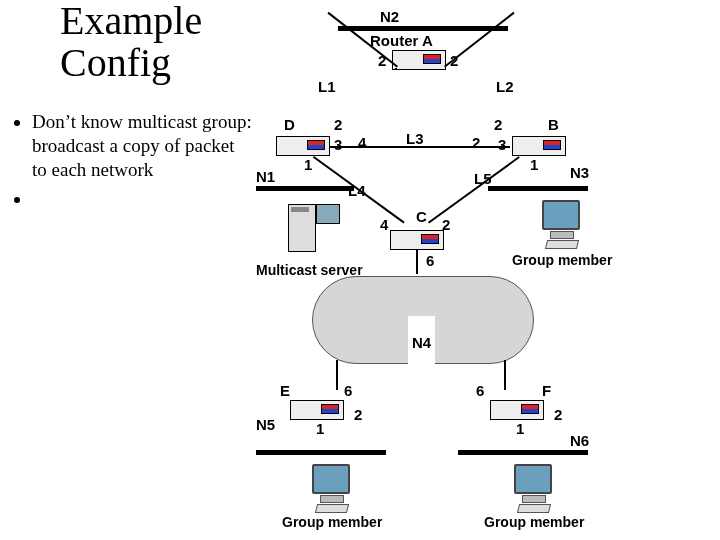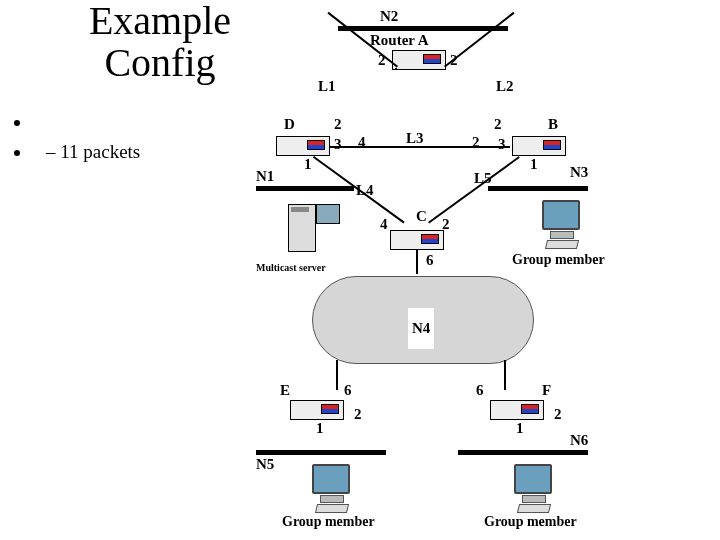--- a/index.html
+++ b/index.html
@@ -1,28 +1,28 @@
 <!DOCTYPE html>
 <html><head>
 <meta charset="utf-8">
 <style>
   html,body{margin:0;padding:0;width:720px;height:540px;background:#fff;font-family:"Times New Roman",serif;color:#000}
   .slide{position:relative;width:720px;height:540px}
-  .title{position:absolute;left:60px;top:0;width:200px;font-size:40px;line-height:1.05;text-align:center}
+  .title{position:absolute;left:60px;top:0;width:200px;font-size:40px;line-height:1.05;}
   .bullets{position:absolute;left:14px;top:110px;width:240px;font-size:19px;line-height:1.25}
   ul.top{list-style:disc;margin:0 0 0 18px;padding:0}
   ul.top>li{margin-bottom:6px}
   ul.sub{list-style:none;margin:4px 0 6px 14px;padding:0}
   ul.sub>li::before{content:"– ";}
 
   
   .diag{position:absolute;left:258px;top:8px;width:462px;height:530px}
 
   
-  .el{position:absolute;font-family:Liberation Serif, serif}
+  .el{position:absolute;font-family:Liberation Sans, sans-serif}
   .lbl{font-weight:bold;font-size:15px}
   .num{font-weight:bold;font-size:15px}
 
   
   .bar{background:#000;height:5px}
 
   
   .router{width:52px;height:18px;background:#eee;border:1px solid #000}
   .router::after{content:"";position:absolute;right:4px;top:3px;width:16px;height:8px;background:linear-gradient(to bottom,#d22 50%,#24c 50%);border:1px solid #000}
 
@@ -46,24 +46,24 @@
 </head>
 <body>
 
 <div class="slide">
 
   <div class="title">Example Config</div>
 
   <div class="bullets">
     <ul class="top">
       <li>
+        <span>Don’t know multicast group: broadcast a copy of packet to each network</span>
       </li>
       <li>
         <ul class="sub">
-          <li>11 packets</li>
         </ul>
       </li>
     </ul>
   </div>
 
   <div class="diag">
 
     <div class="el lbl" style="left:122px;top:0">N2</div>
     <div class="el bar" style="left:80px;top:18px;width:170px"></div>
     <div class="el lbl" style="left:112px;top:24px">Router A</div>
@@ -93,58 +93,58 @@
     <div class="el lbl" style="left:312px;top:156px">N3</div>
     <div class="el bar" style="left:230px;top:178px;width:100px"></div>
 
     <div class="el num" style="left:100px;top:126px">4</div>
     <div class="el lbl" style="left:148px;top:122px">L3</div>
     <div class="el num" style="left:214px;top:126px">2</div>
     <div class="line" style="left:72px;top:138px;width:180px;height:2px"></div>
 
     <div class="line" style="left:56px;top:148px;width:112px;height:2px;transform:rotate(36deg);transform-origin:left top"></div>
     <div class="line" style="left:170px;top:214px;width:112px;height:2px;transform:rotate(-36deg);transform-origin:left top"></div>
-    <div class="el lbl" style="left:98px;top:174px">L4</div>
+    <div class="el lbl" style="left:90px;top:174px">L4</div>
     <div class="el lbl" style="left:216px;top:162px">L5</div>
 
     <div class="el" style="left:30px;top:196px">
       <div class="server">
           <div class="mon"></div>
         </div>
     </div>
-    <div class="el lbl" style="left:-2px;top:254px;font-size:10px">Multicast server</div>
+    <div class="el lbl" style="left:-2px;top:254px;font-size:14px">Multicast server</div>
 
     <div class="el" style="left:284px;top:192px">
         <div class="pc">
           <div class="mon"></div>
           <div class="base"></div>
           <div class="kb"></div>
         </div>
       </div>
     <div class="el lbl" style="left:254px;top:244px;font-size:14px">Group member</div>
 
     <div class="el num" style="left:122px;top:208px">4</div>
     <div class="el lbl" style="left:158px;top:200px">C</div>
     <div class="el num" style="left:184px;top:208px">2</div>
     <div class="el router" style="left:132px;top:222px"></div>
     <div class="el num" style="left:168px;top:244px">6</div>
     <div class="line" style="left:158px;top:242px;width:2px;height:24px"></div>
 
     <div class="el cloud" style="left:54px;top:268px"></div>
-    <div class="el lbl" style="left:150px;top:300px;background:#fff;padding:12px 4px">N4</div>
+    <div class="el lbl" style="left:150px;top:308px;background:#fff;padding:18px 4px">N4</div>
 
     <div class="line" style="left:78px;top:352px;width:2px;height:30px"></div>
     <div class="line" style="left:246px;top:352px;width:2px;height:30px"></div>
 
     <div class="el lbl" style="left:22px;top:374px">E</div>
     <div class="el num" style="left:86px;top:374px">6</div>
     <div class="el router" style="left:32px;top:392px"></div>
     <div class="el num" style="left:58px;top:412px">1</div>
     <div class="el num" style="left:96px;top:398px">2</div>
-    <div class="el lbl" style="left:-2px;top:448px">N5</div>
+    <div class="el lbl" style="left:-2px;top:408px">N5</div>
     <div class="el bar" style="left:-2px;top:442px;width:130px"></div>
     <div class="el" style="left:54px;top:456px">
         <div class="pc">
           <div class="mon"></div>
           <div class="base"></div>
           <div class="kb"></div>
         </div>
       </div>
     <div class="el lbl" style="left:24px;top:506px;font-size:14px">Group member</div>
 

